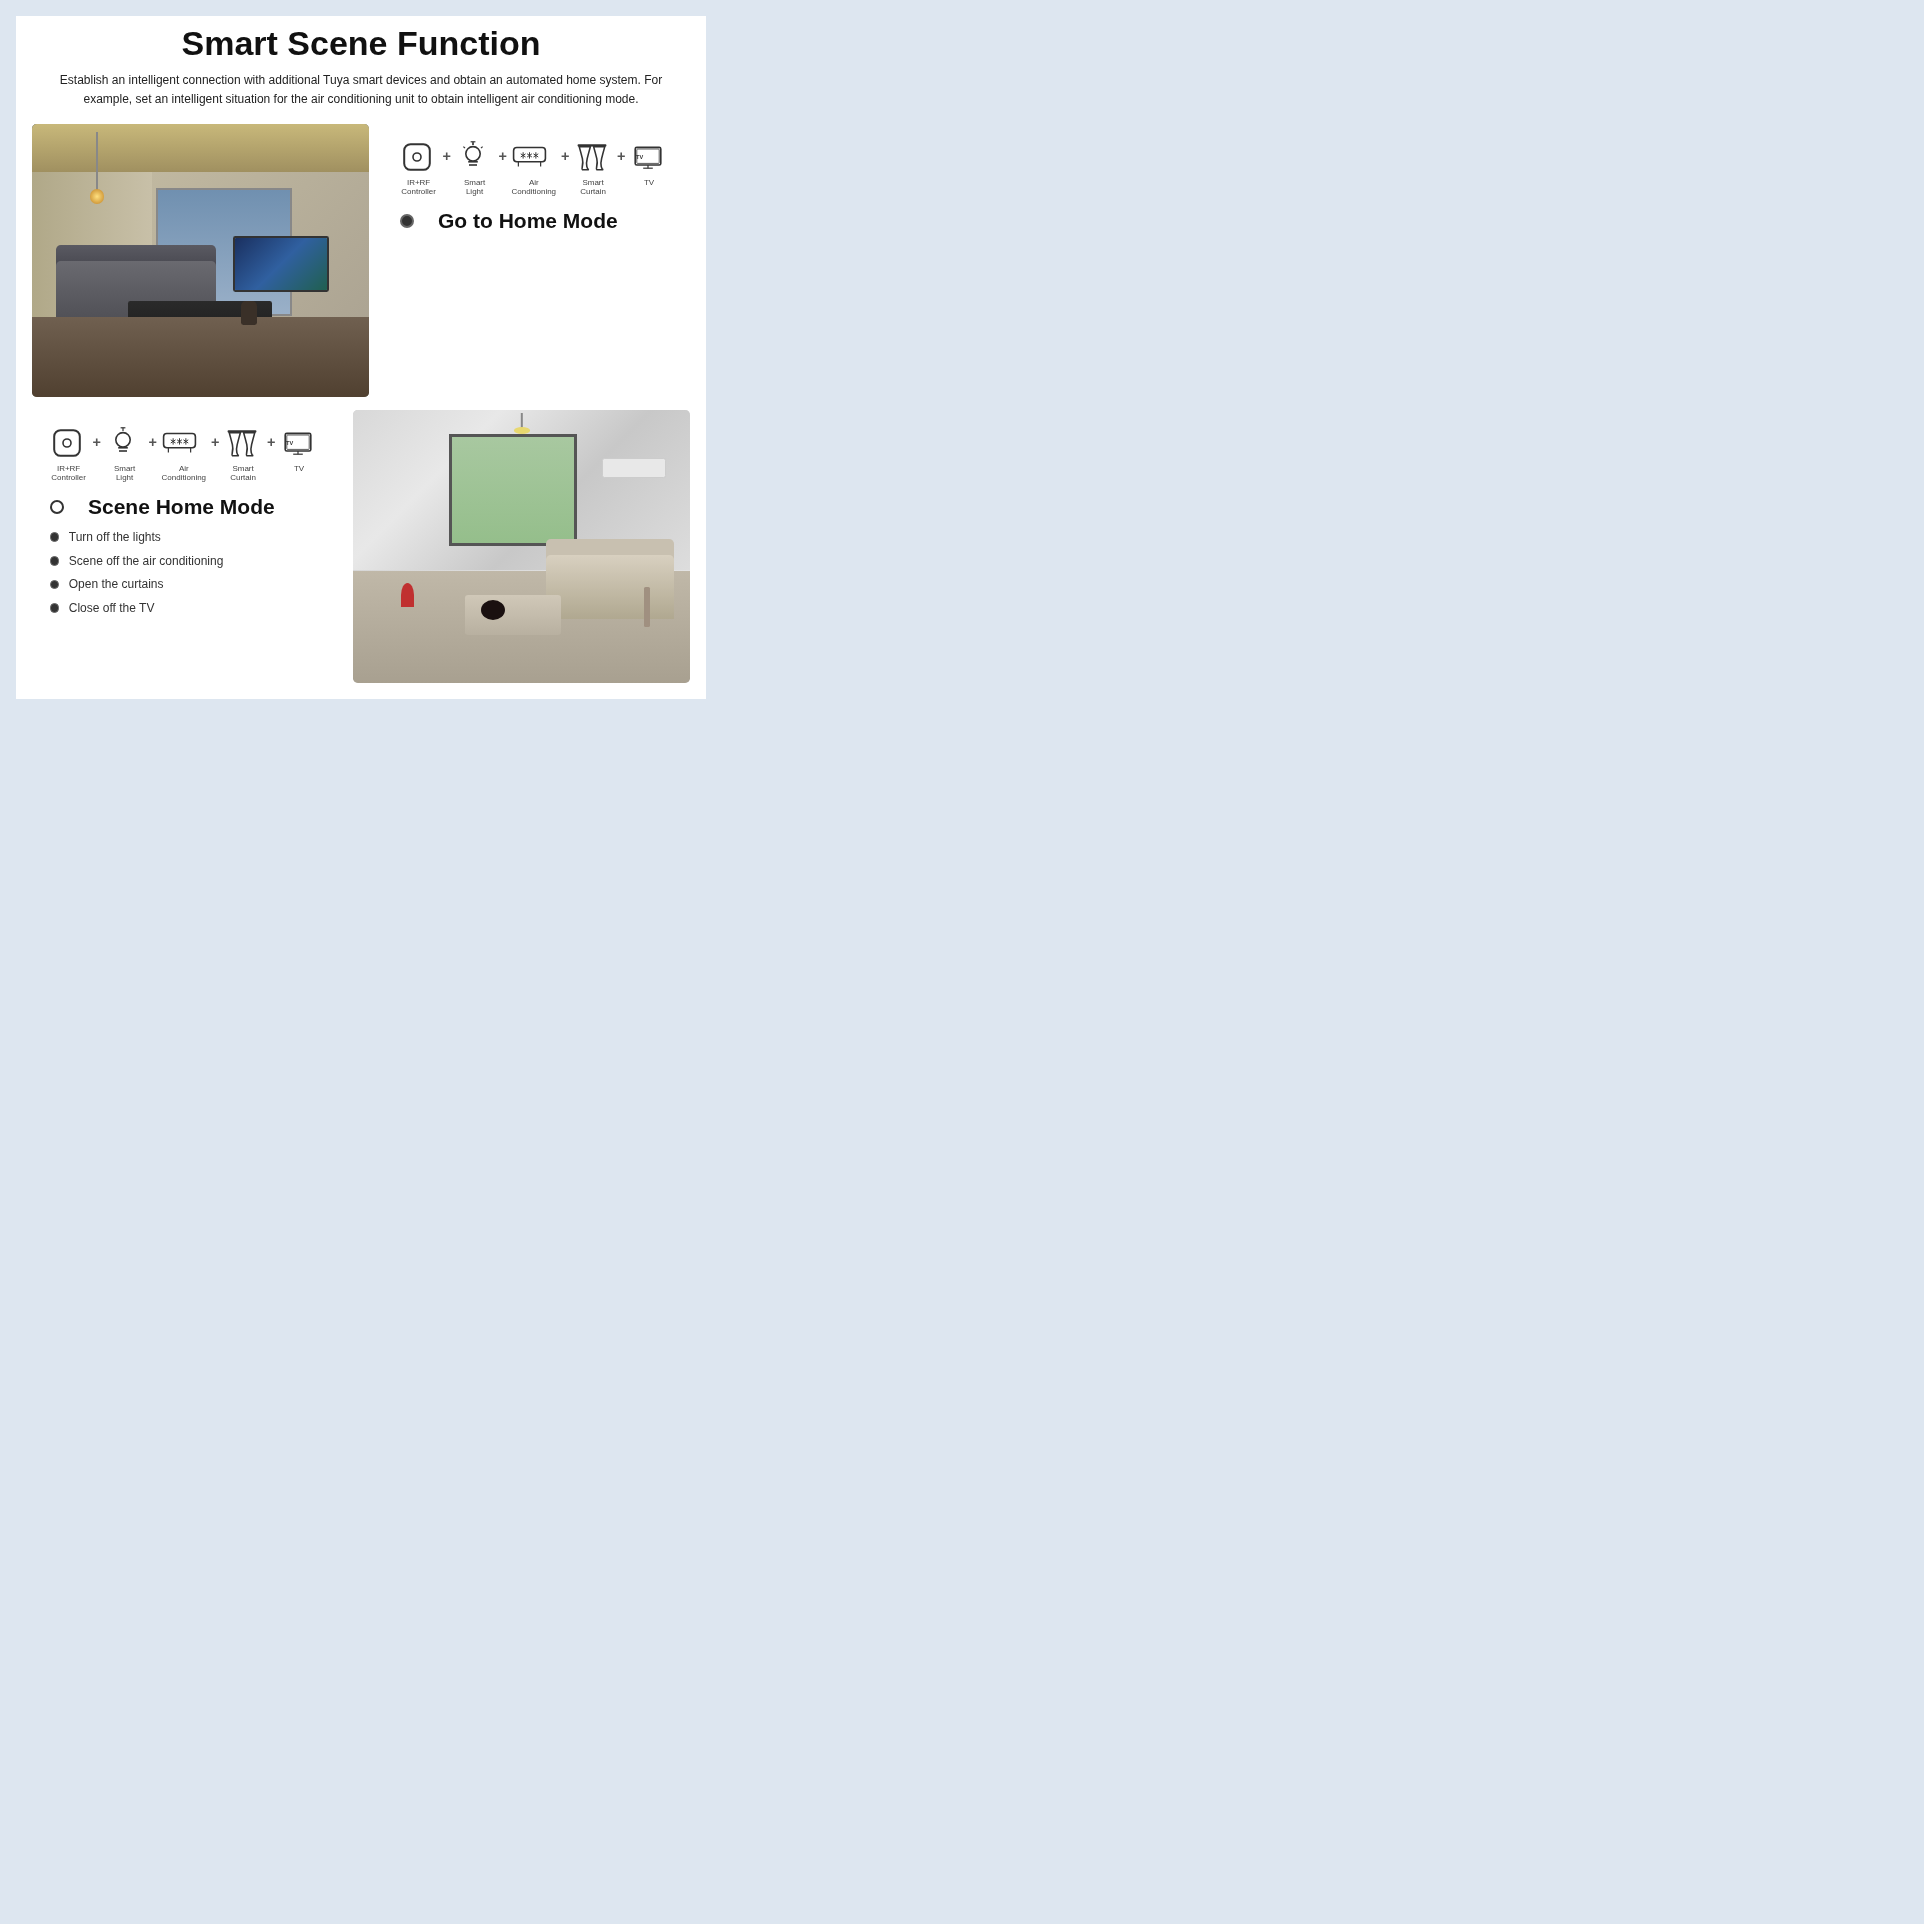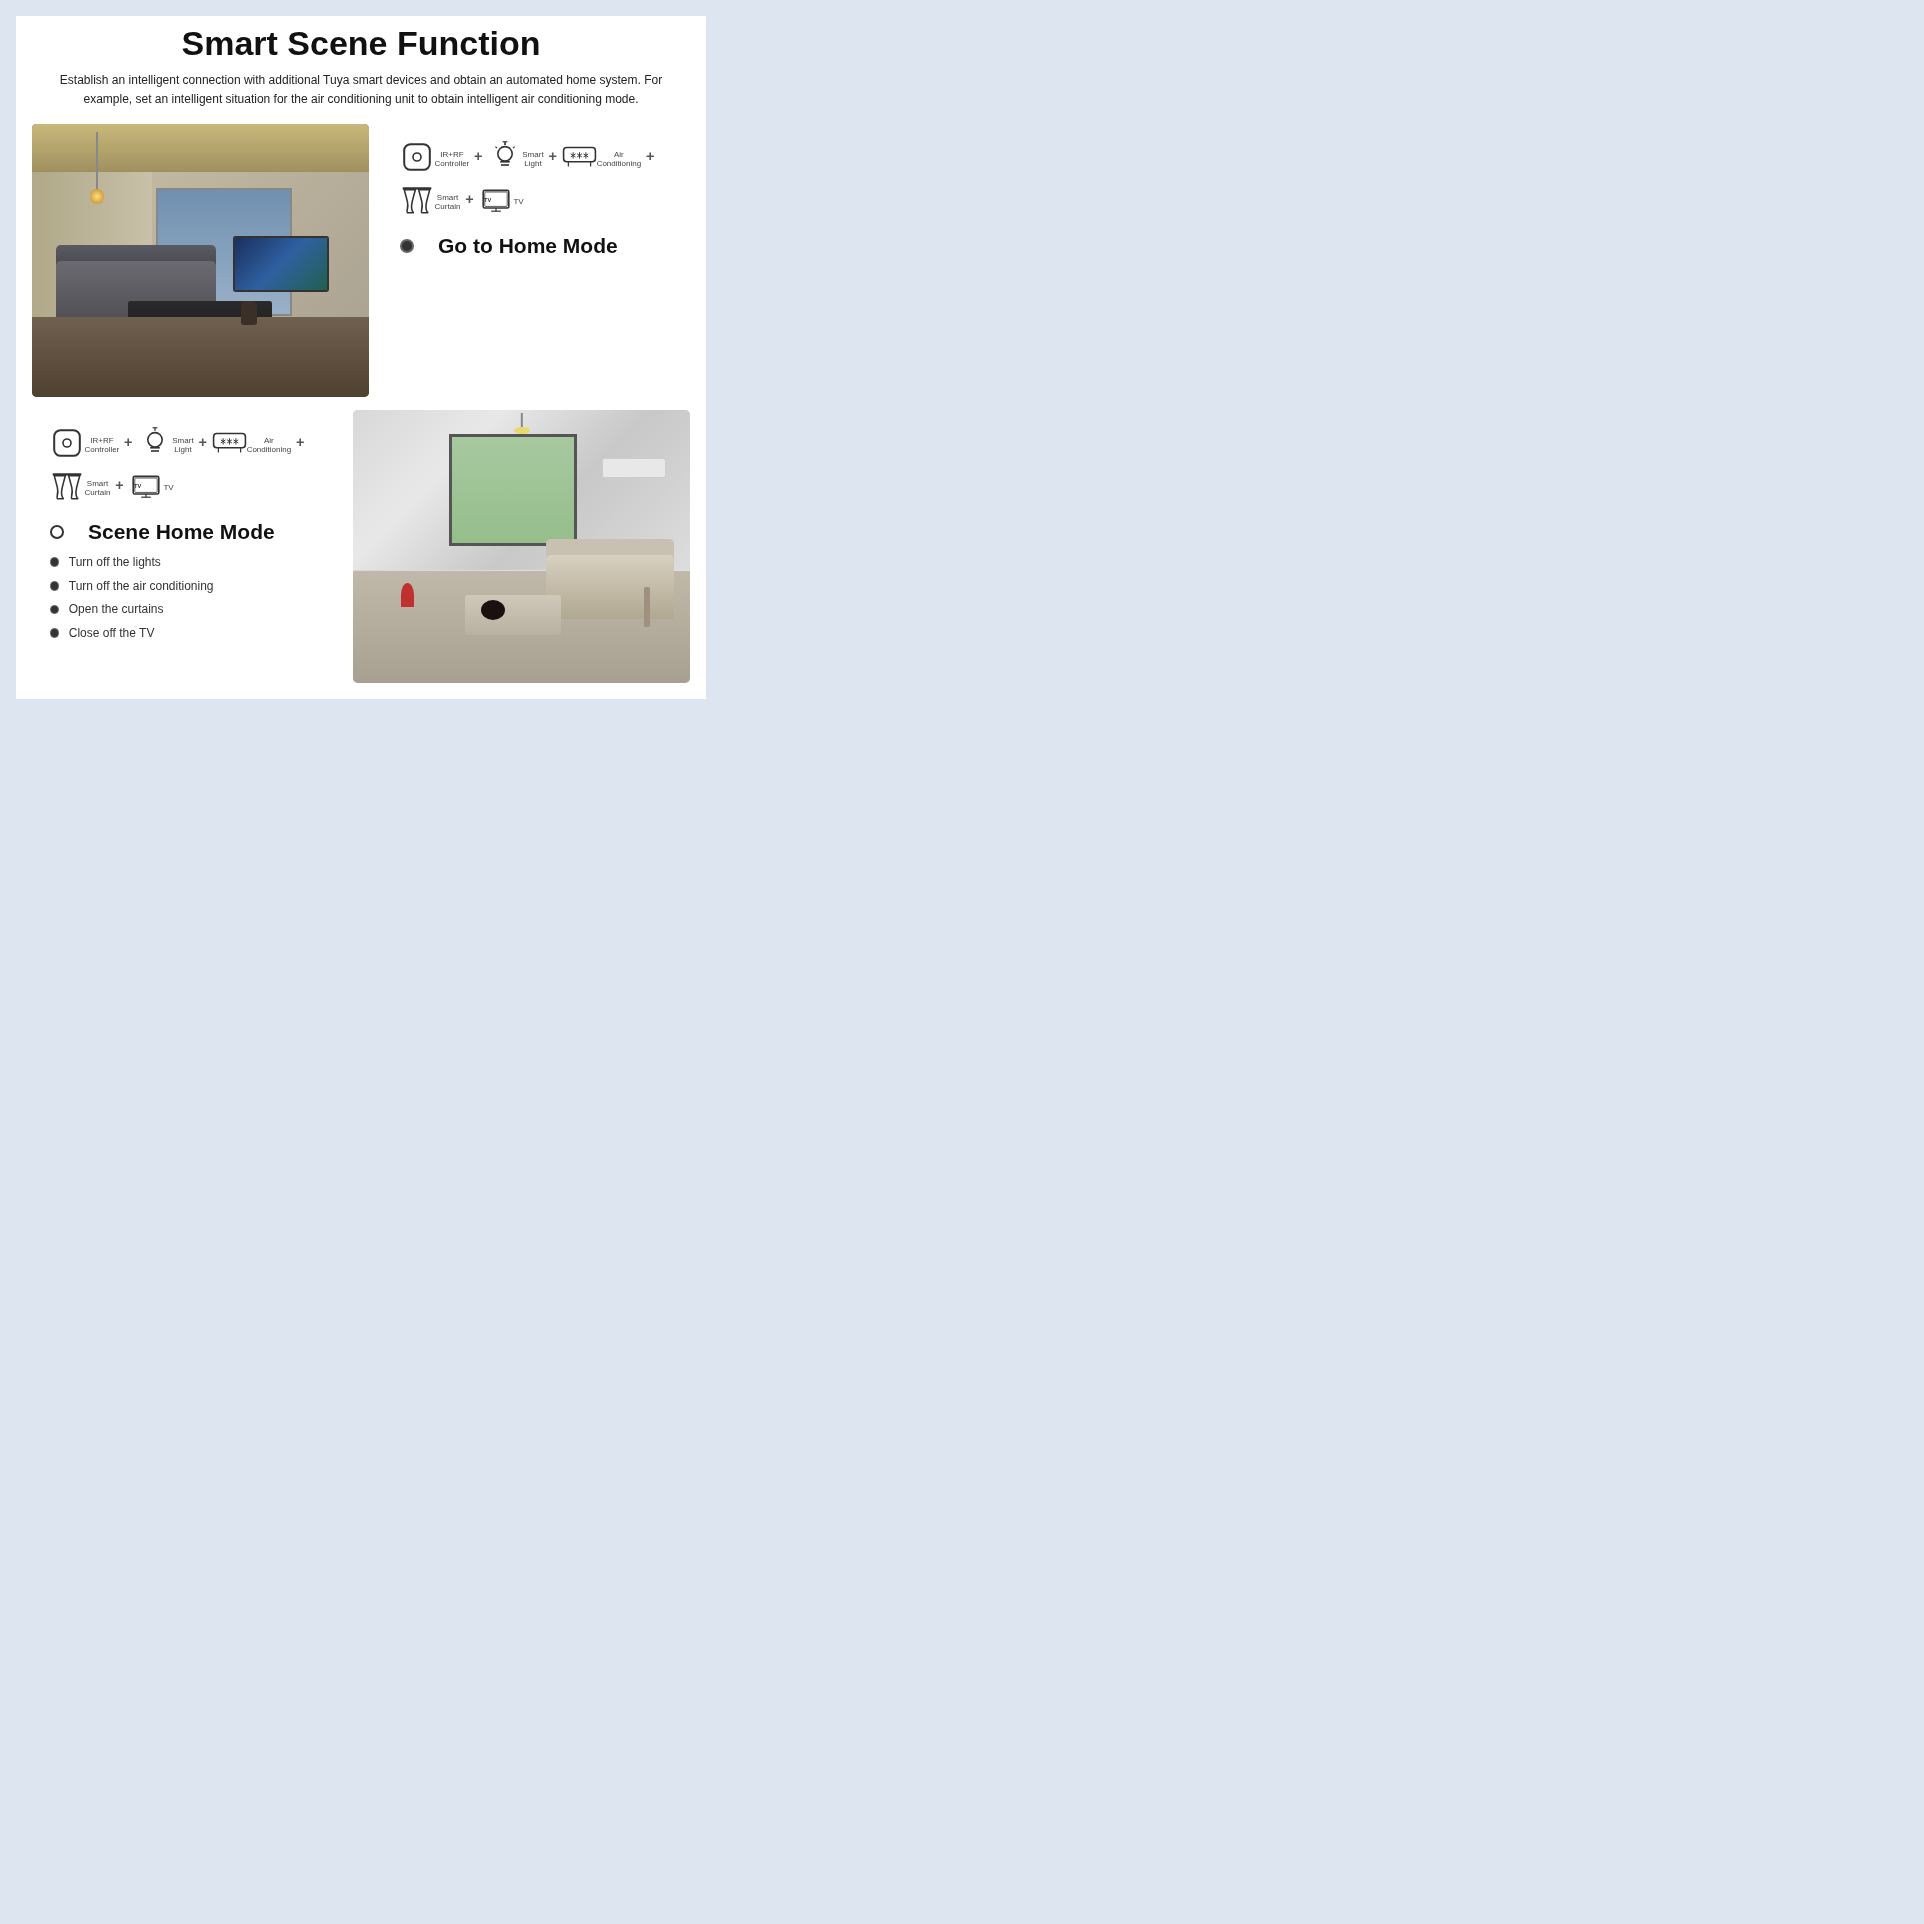--- a/index.html
+++ b/index.html
@@ -151,22 +151,21 @@
     }
     .device-icons-row {
       display: flex;
       align-items: flex-start;
       gap: 4.8px;
       margin-bottom: 13px;
       flex-wrap: wrap;
     }
     .device-item {
       display: flex;
-      flex-direction: row;
-      align-items: center;
+      flex-direction: column;
       font-size: 8px;
       color: #444;
       text-align: center;
       min-width: 38px;
     }
     .device-icon {
       width: 35px;
       height: 35px;
       display: flex;
       align-items: center;
@@ -523,21 +522,21 @@
         <span>Scene Home Mode</span>
       </div>
 
       <ul class="action-list">
         <li>
           <div class="action-dot"></div>
           <span>Turn off the lights</span>
         </li>
         <li>
           <div class="action-dot"></div>
-          <span>Turn off the air conditioning</span>
+          <span>Scene off the air conditioning</span>
         </li>
         <li>
           <div class="action-dot"></div>
           <span>Open the curtains</span>
         </li>
         <li>
           <div class="action-dot"></div>
           <span>Close off the TV</span>
         </li>
       </ul>

